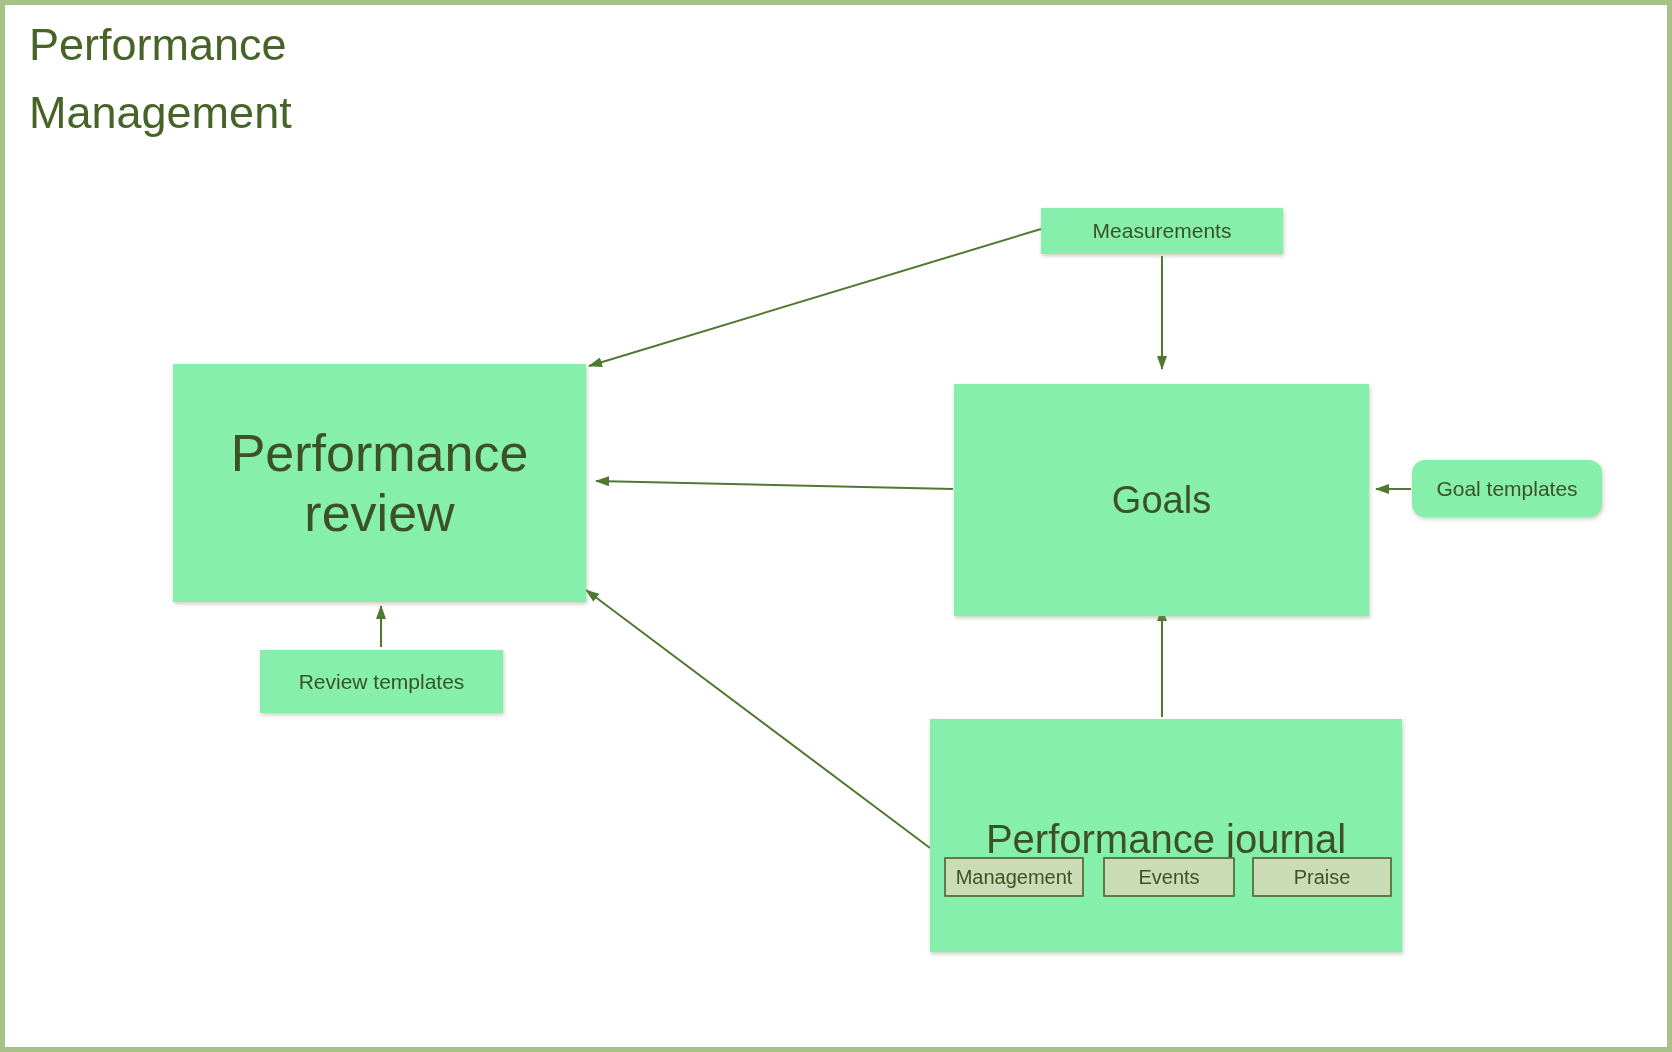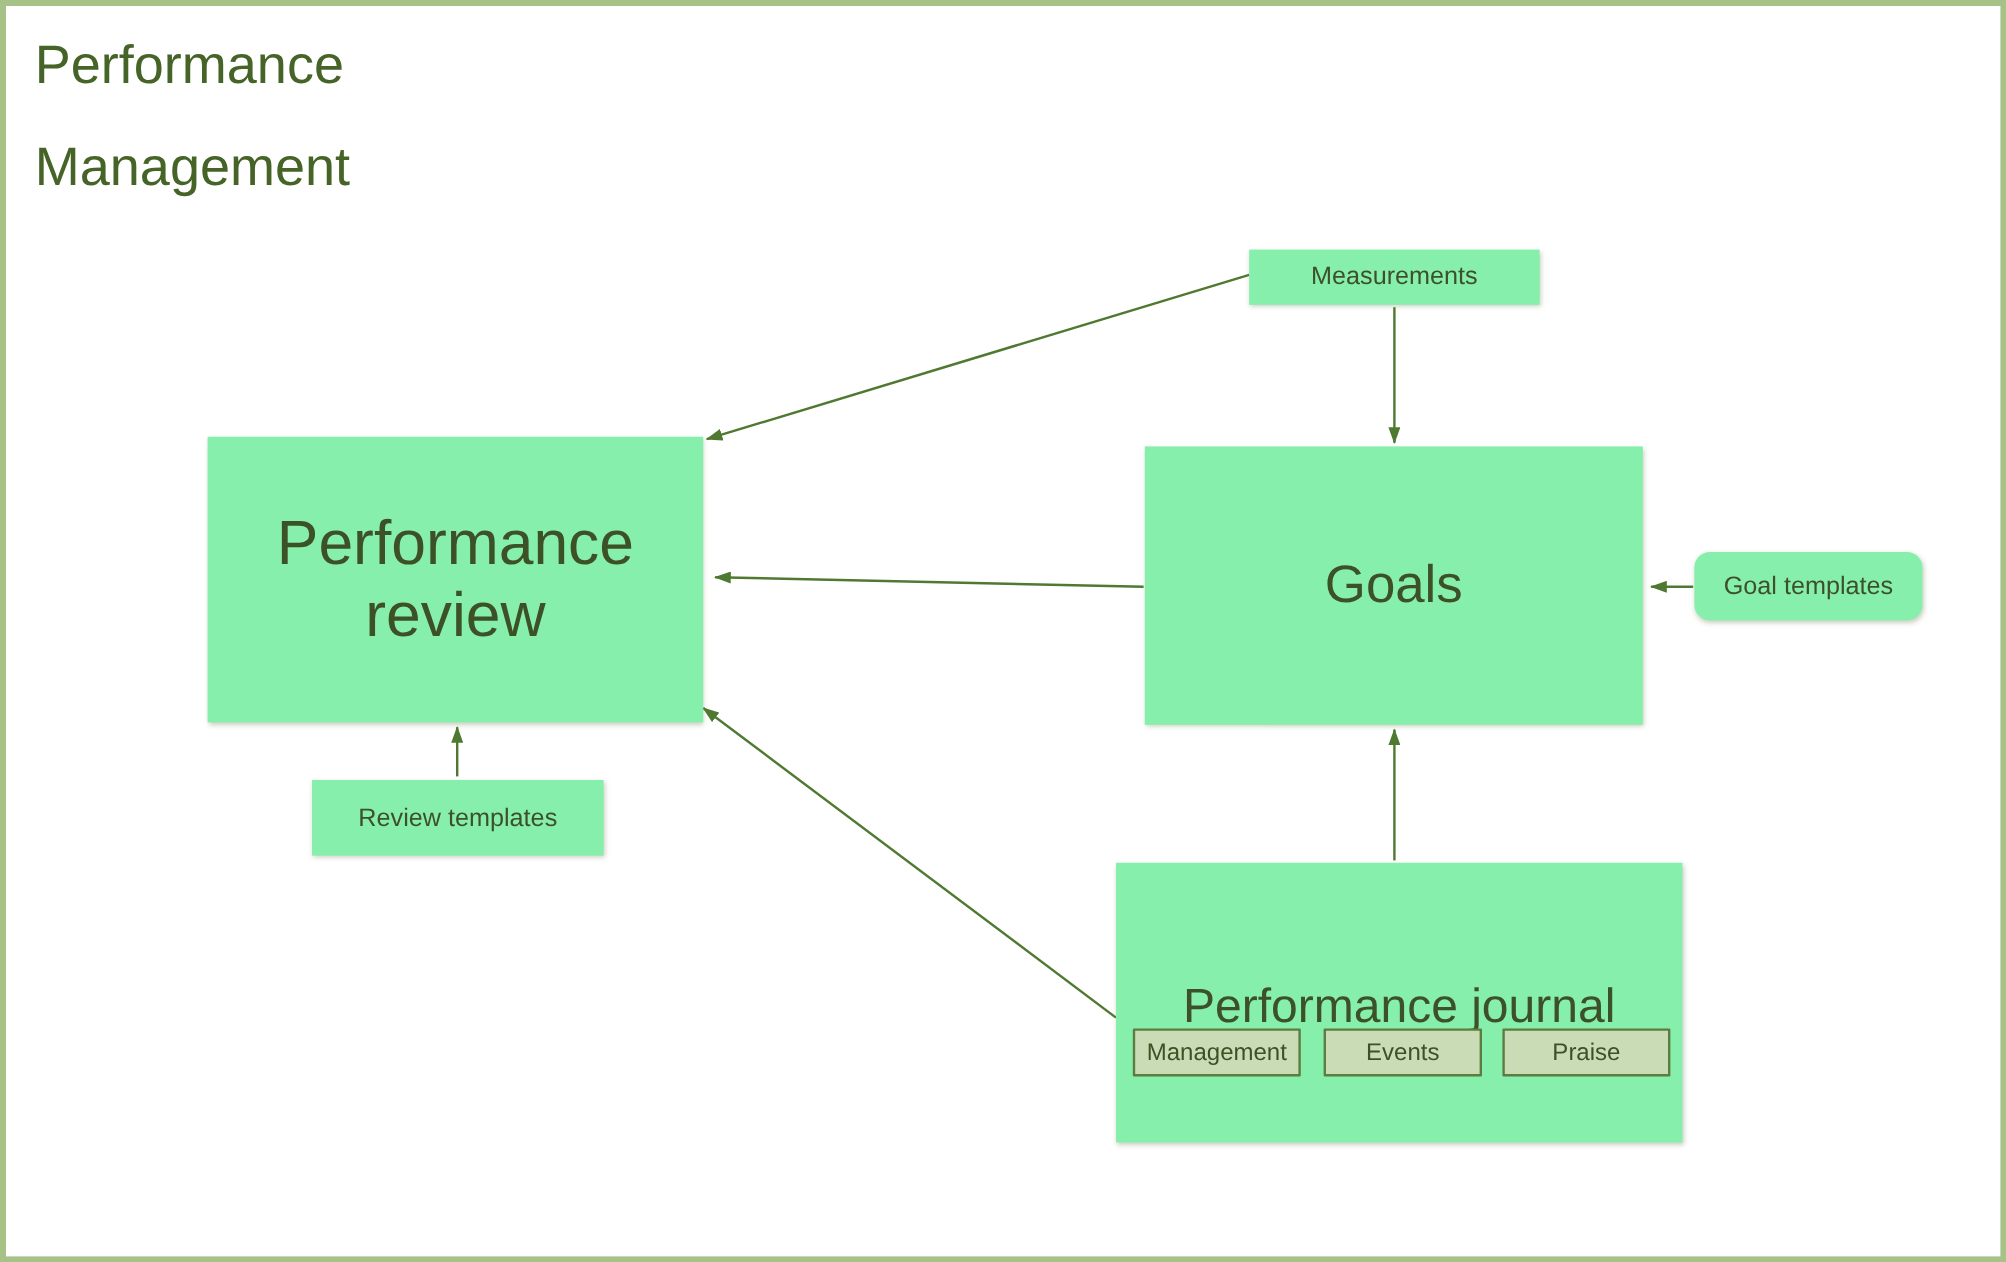--- a/index.html
+++ b/index.html
@@ -16,21 +16,21 @@
     background: #ffffff;
     border: 5px solid #a6c287;
     overflow: hidden;
   }
   .page-title {
     position: absolute;
     left: 24px;
     top: 6px;
     width: 460px;
     font-size: 45px;
-    line-height: 85px;
+    line-height: 68px;
     font-weight: 400;
     color: #466427;
     letter-spacing: 0px;
   }
   .edges-layer {
     position: absolute;
     left: 0;
     top: 0;
     width: 1672px;
     height: 1052px;
@@ -44,21 +44,21 @@
     position: absolute;
     background: #86efac;
     color: #3c5126;
     display: flex;
     align-items: center;
     justify-content: center;
     text-align: center;
     box-shadow: 1px 2px 4px rgba(130, 150, 110, 0.45);
   }
   .node.big   { font-size: 52px; }
-  .node.goals { font-size: 44px; }
+  .node.goals { font-size: 38px; margin-top: 12px; }
   .node.small { font-size: 21px; }
   .node.journal {
     flex-direction: column;
     justify-content: flex-start;
   }
   .journal-label {
     margin-top: 96px;
     font-size: 40px;
     line-height: 48px;
   }

